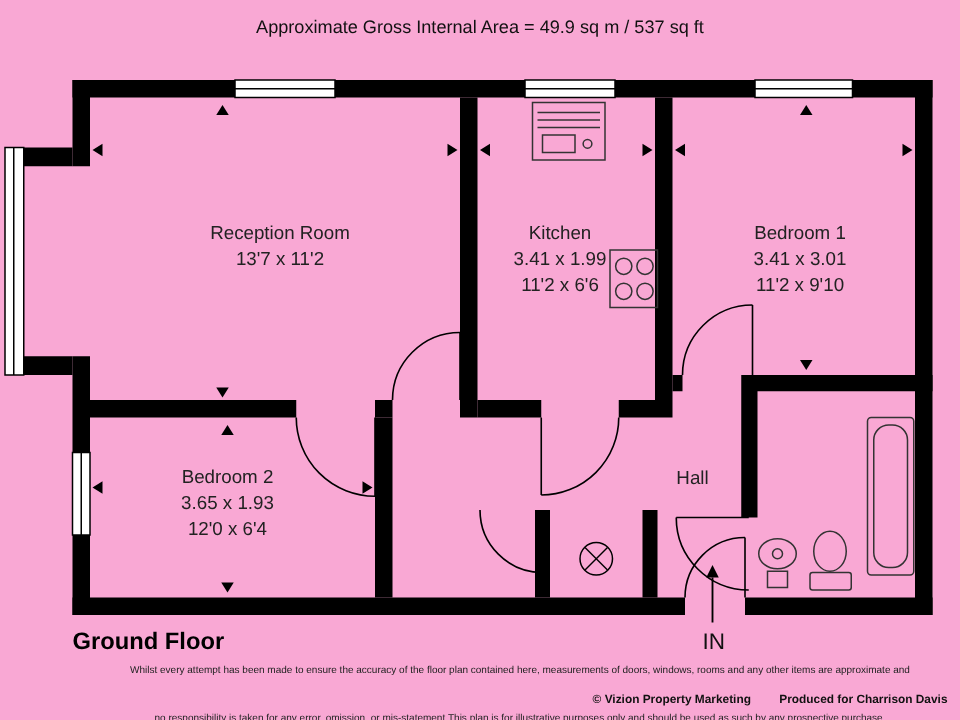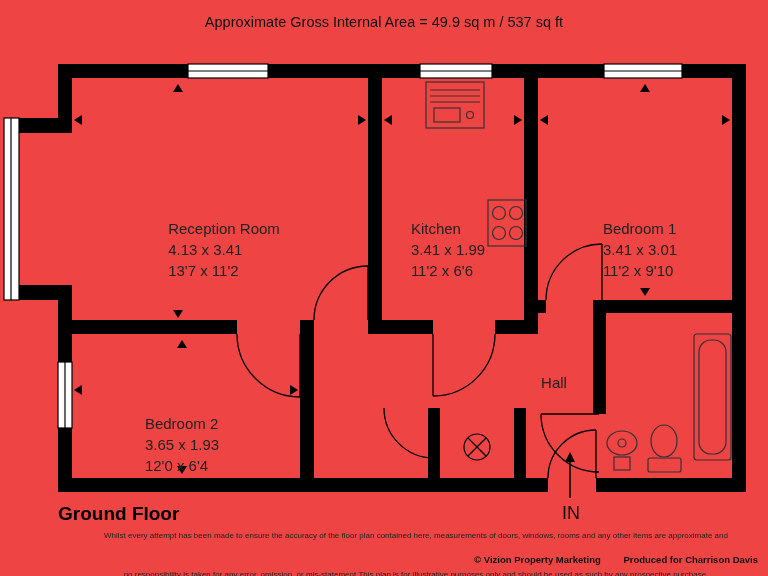--- a/index.html
+++ b/index.html
@@ -1,22 +1,22 @@
 <!DOCTYPE html>
 <html><head>
 <meta charset="utf-8">
 <style>
   html,body{margin:0;padding:0;background:#fff;}
-  .canvas{position:relative;width:768px;height:576px;background:#ef4444;
+  .canvas{position:relative;width:768px;height:576px;background:#f9a8d4;
           font-family:"Liberation Sans",sans-serif;color:#1a1a1a;overflow:hidden;}
   .plan-svg{position:absolute;left:0;top:0;}
   .header-title{position:absolute;top:14px;left:0;width:100%;text-align:center;
                 font-size:14.5px;color:#111;}
-  .room-label{position:absolute;font-size:15px;line-height:21px;
-              color:#222;transform:translateX(-50%);white-space:nowrap;margin-top:42px;}
+  .room-label{position:absolute;text-align:center;font-size:15px;line-height:21px;
+              color:#222;transform:translateX(-50%);white-space:nowrap;}
   .room-name{font-size:15px;}
   .hall-label{position:absolute;font-size:15px;color:#222;transform:translateX(-50%);}
   .in-label{position:absolute;font-size:18px;color:#111;transform:translateX(-50%);}
   .floor-label{position:absolute;left:58px;top:503px;font-size:19px;font-weight:bold;color:#000;}
   .disclaimer{position:absolute;left:0;width:100%;text-align:center;font-size:8px;color:#222;padding-left:32px;}
   .disc1{top:531px;} .disc2{top:570px;}
   .credit{position:absolute;left:0;top:554px;width:100%;text-align:right;
           font-size:9.5px;font-weight:bold;color:#111;}
   .credit span{margin:0 10px;}
 </style>
@@ -135,21 +135,20 @@
     <g>
       <line x1="570" y1="498" x2="570" y2="462" stroke="#000" stroke-width="1.5"></line>
       <polygon points="570,452 565,462 575,462" fill="#000"></polygon>
     </g>
   </svg>
 
   <div class="header-title">Approximate Gross Internal Area = 49.9 sq m / 537 sq ft</div>
 
   <div class="room-label" style="left:224px;top:176px;">
     <div class="room-name">Reception Room</div>
-    <div>4.13 x 3.41</div>
     <div>13'7 x 11'2</div>
   </div>
 
   <div class="room-label" style="left:448px;top:176px;">
     <div class="room-name">Kitchen</div>
     <div>3.41 x 1.99</div>
     <div>11'2 x 6'6</div>
   </div>
 
   <div class="room-label" style="left:640px;top:176px;">

